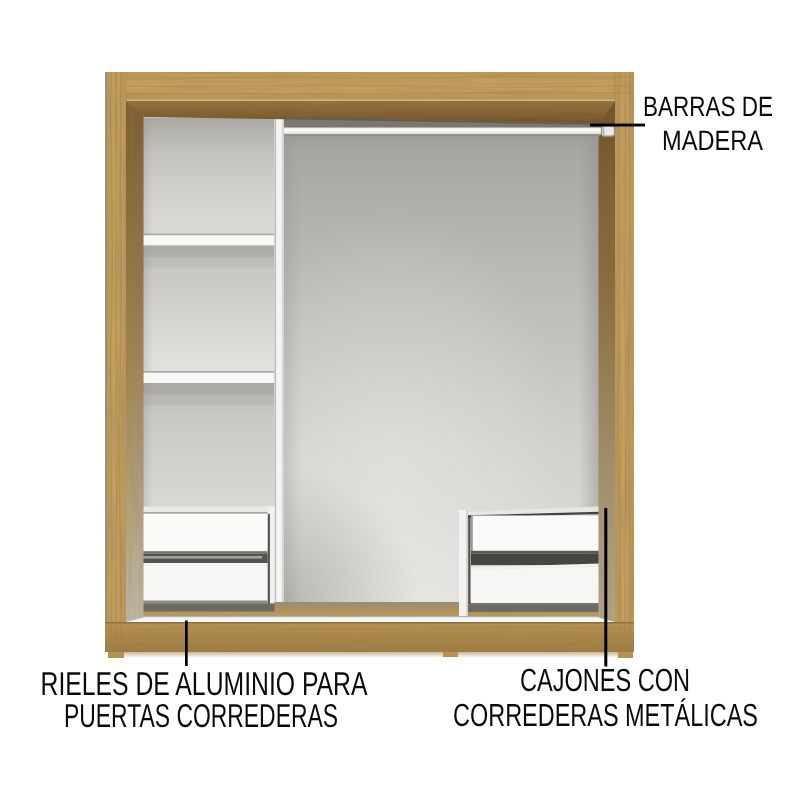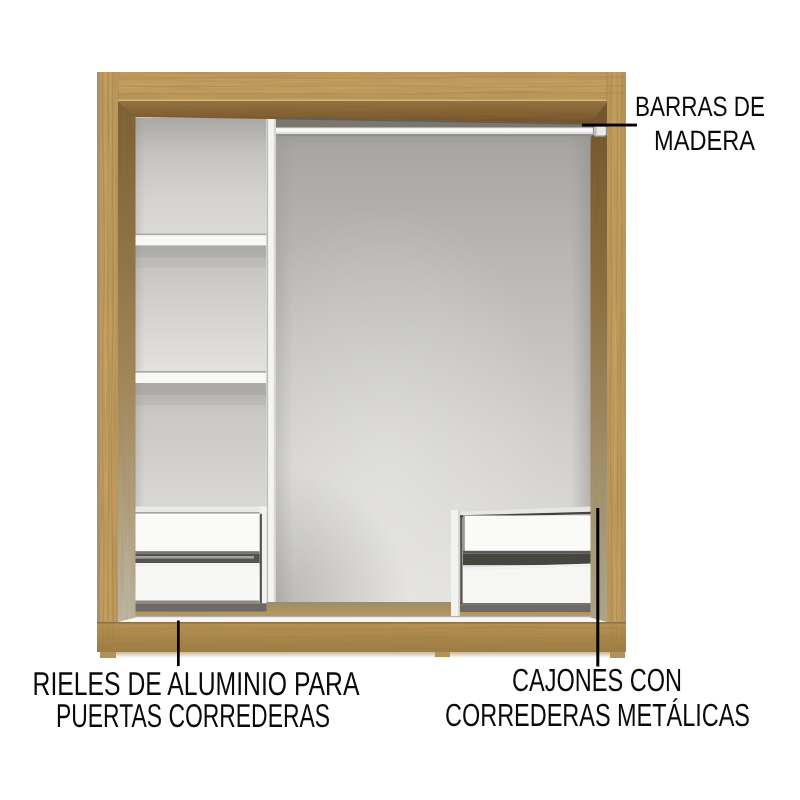--- a/index.html
+++ b/index.html
@@ -1,16 +1,16 @@
 <!DOCTYPE html>
 <html><head>
 <meta charset="utf-8">
 <style>
   html,body{margin:0;padding:0;background:#ffffff;}
-  .stage{width:772px;height:800px;position:relative;font-family:"Liberation Sans",sans-serif;}
+  .stage{width:772px;height:800px;position:relative;font-family:"Liberation Sans",sans-serif;padding-left:8px;}
   svg{display:block;}
 </style>
 </head>
 <body>
 <div class="stage">
 <svg width="800" height="800" viewBox="0 0 800 800" text-rendering="geometricPrecision">
 <defs>
   <linearGradient id="woodV" x1="0" y1="0" x2="1" y2="0">
     <stop offset="0" stop-color="#bd9758"></stop>
     <stop offset="0.45" stop-color="#c7a161"></stop>

